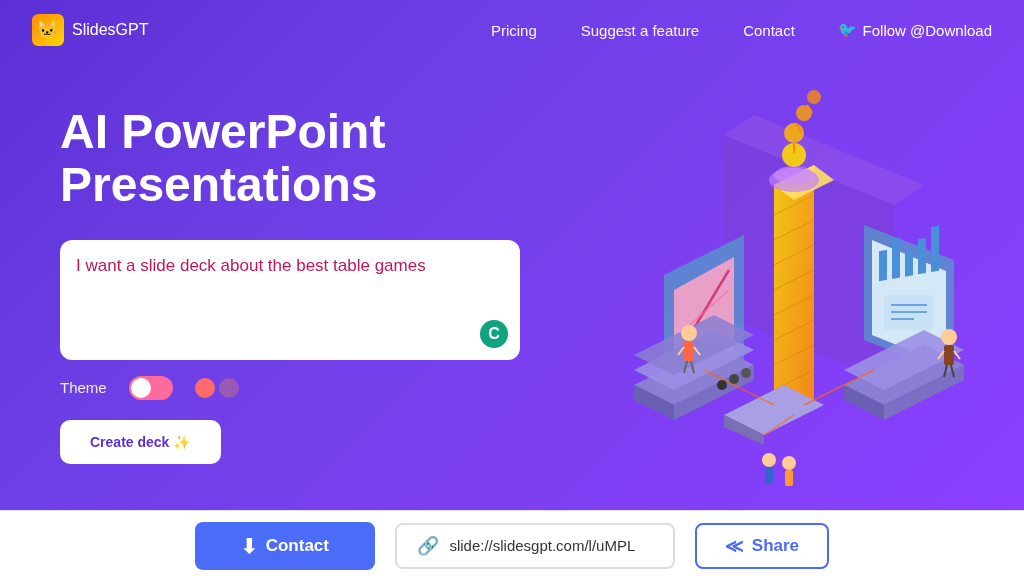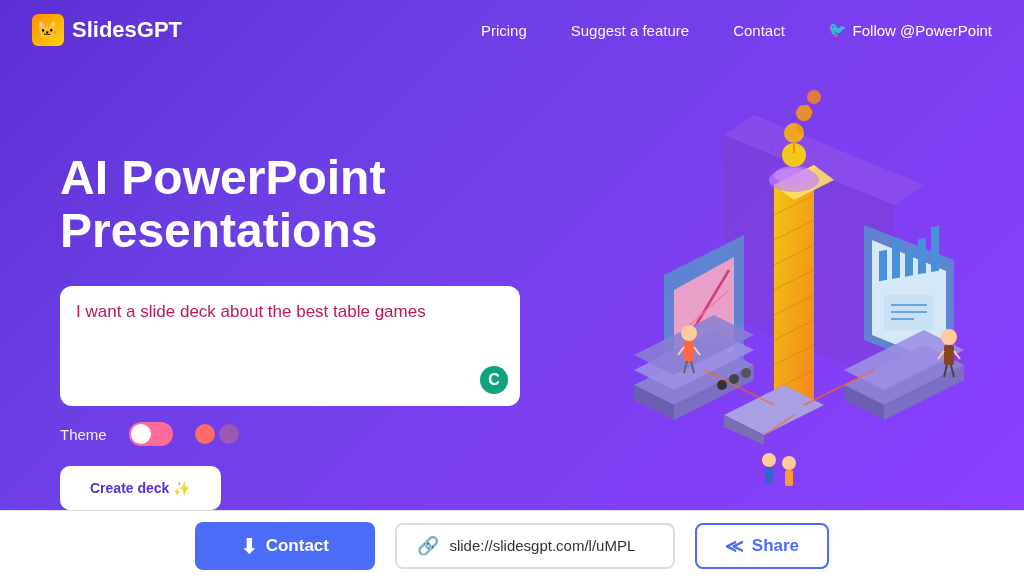--- a/index.html
+++ b/index.html
@@ -44,22 +44,22 @@
       background: linear-gradient(135deg, #FF8C00, #FFD700);
       border-radius: 6px;
       display: flex;
       align-items: center;
       justify-content: center;
       font-size: 18px;
     }
 
     .logo-text {
       color: white;
-      font-size: 22px;
-      font-weight: 700;
+      font-size: 16px;
+      font-weight: 400;
     }
 
     .nav-links {
       margin-left: auto;
       display: flex;
       align-items: center;
       gap: 44px;
     }
 
     .nav-link {
@@ -76,21 +76,21 @@
       gap: 5px;
       color: white;
       font-size: 15px;
       cursor: pointer;
     }
 
     
     .hero-content {
       flex: 1;
       display: flex;
-      align-items: flex-end;
+      align-items: center;
       padding: 0 60px;
       position: relative;
     }
 
     .left-panel {
       width: 500px;
       z-index: 5;
     }
 
     .hero-title {
@@ -282,21 +282,21 @@
         <span>🐱</span>
       </div>
       <span class="logo-text">SlidesGPT</span>
     </div>
     <div class="nav-links">
       <a class="nav-link">Pricing</a>
       <a class="nav-link">Suggest a feature</a>
       <a class="nav-link">Contact</a>
       <div class="nav-link-twitter">
         <span>🐦</span>
-        <span>Follow @PowerPoint</span>
+        <span>Follow @Download</span>
       </div>
     </div>
   </nav>
 
   <div class="hero-content">
     <div class="left-panel">
       <h1 class="hero-title">
         <span>AI PowerPoint</span><br>
         <span>Presentations</span>
       </h1>

